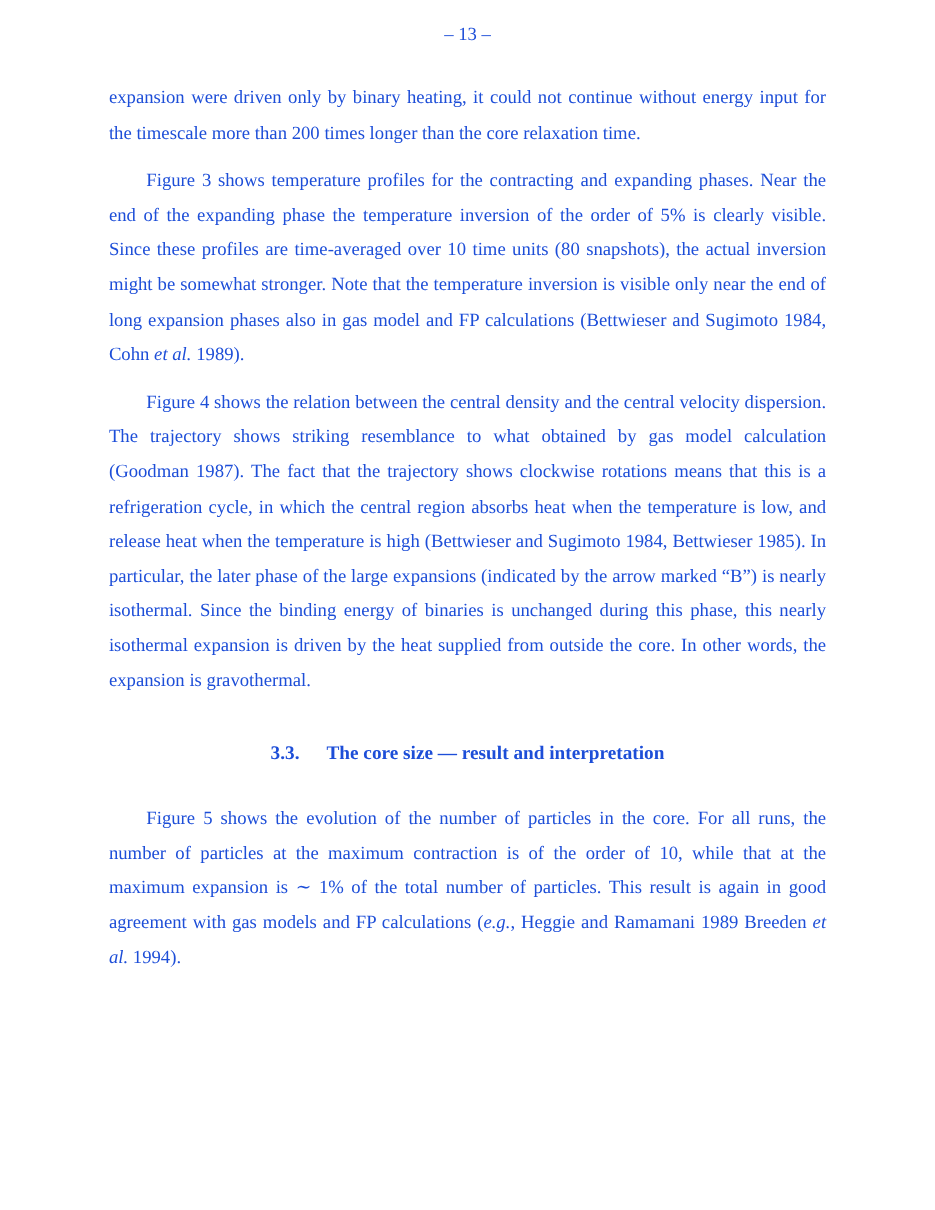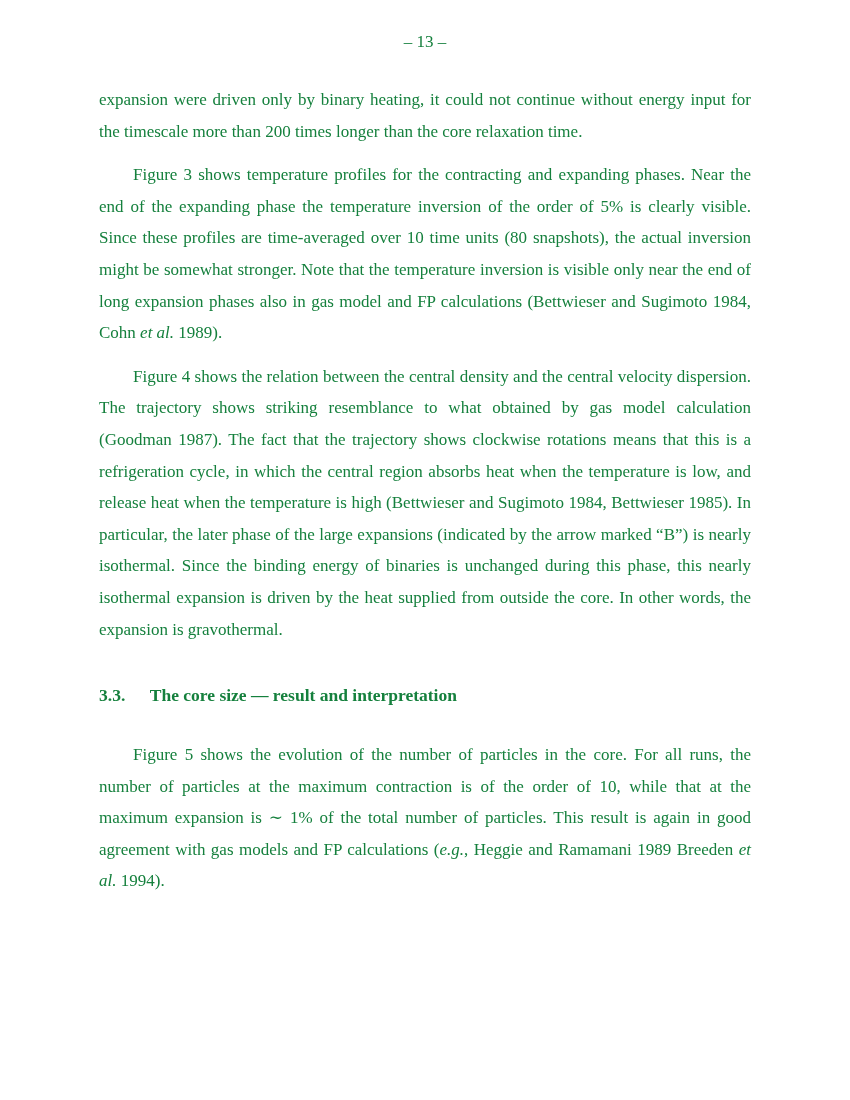--- a/index.html
+++ b/index.html
@@ -5,43 +5,44 @@
   html, body {
     margin: 0;
     padding: 0;
     background: #ffffff;
   }
   .page {
     position: relative;
     width: 850px;
     height: 1100px;
     background: #ffffff;
-    color: #15803d;
+    color: #1d4ed8;
     font-family: "Liberation Serif", "DejaVu Serif", serif;
     font-size: 17px;
     box-sizing: border-box;
-    padding: 33px 99px 0 99px;
+    padding: 22px 99px 0 99px;
     overflow: hidden;
   }
   .page-number {
     text-align: center;
     line-height: 18px;
     margin: 0 0 33px 0;
     font-size: 17px;
   }
   p.para {
     margin: 0 0 12px 0;
     line-height: 31.6px;
     text-align: justify;
     text-justify: inter-word;
   }
   p.para.indented {
     text-indent: 34px;
   }
   .section-heading {
+    text-align: center;
     font-weight: bold;
     font-size: 17.5px;
     line-height: 20px;
     margin: 40px 0 34px 0;
   }
   .section-heading .sec-num {
     margin-right: 1.4em;
   }
 </style>
 </head>

